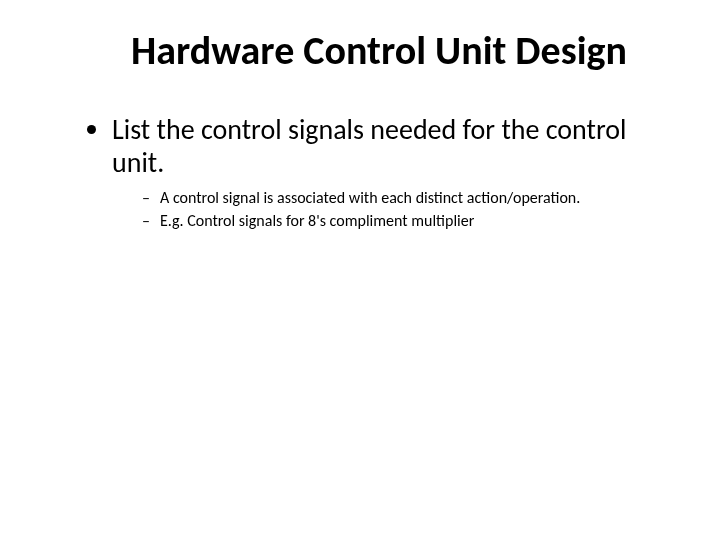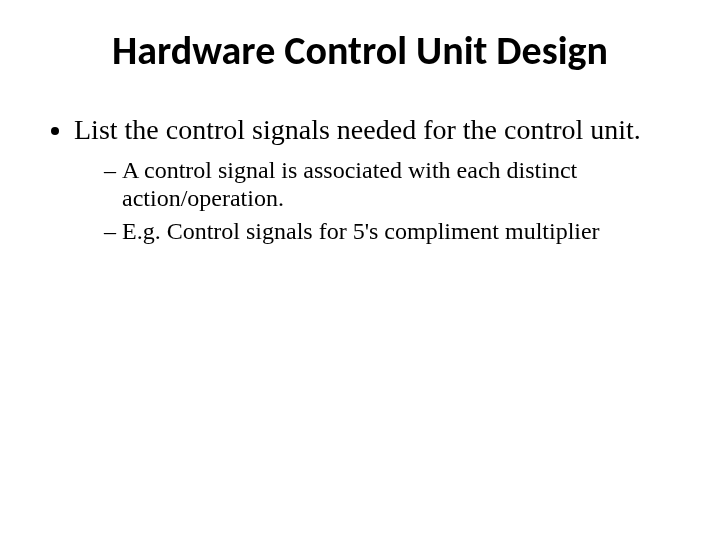--- a/index.html
+++ b/index.html
@@ -9,47 +9,47 @@
     height: 540px;
     background: #fff;
     font-family: Calibri, "Segoe UI", Arial, sans-serif;
     color: #000;
   }
   .slide {
     width: 720px;
     height: 471px;
     position: relative;
     box-sizing: border-box;
+    padding-left: 38px;
   }
   .title {
     font-weight: 700;
     font-size: 40px;
     text-align: center;
     padding-top: 26px;
     letter-spacing: 0px;
   }
   .body {
     padding: 38px 48px 0 48px;
     font-size: 28px;
     line-height: 1.18;
   }
   ul.lvl1 {
     list-style: disc;
     margin: 0;
     padding-left: 26px;
   }
   ul.lvl1 > li {
     margin-bottom: 10px;
-    font-family: Liberation Serif, serif;
   }
   ul.lvl2 {
     list-style: none;
     margin: 10px 0 0 0;
     padding-left: 30px;
-    font-size: 24px;
+    font-size: 16px;
   }
   ul.lvl2 > li {
     position: relative;
     padding-left: 18px;
     margin-bottom: 4px;
   }
   ul.lvl2 > li::before {
     content: "–";
     position: absolute;
     left: 0;
@@ -63,19 +63,19 @@
   <div class="title">Hardware Control Unit Design</div>
   <div class="body">
     <ul class="lvl1">
       <li>
         <span>List the control signals needed for the control unit.</span>
         <ul class="lvl2">
           <li>
             <span>A control signal is associated with each distinct action/operation.</span>
           </li>
           <li>
-            <span>E.g. Control signals for 5's compliment multiplier</span>
+            <span>E.g. Control signals for 8's compliment multiplier</span>
           </li>
         </ul>
       </li>
     </ul>
   </div>
 </div>
 
 </body></html>

